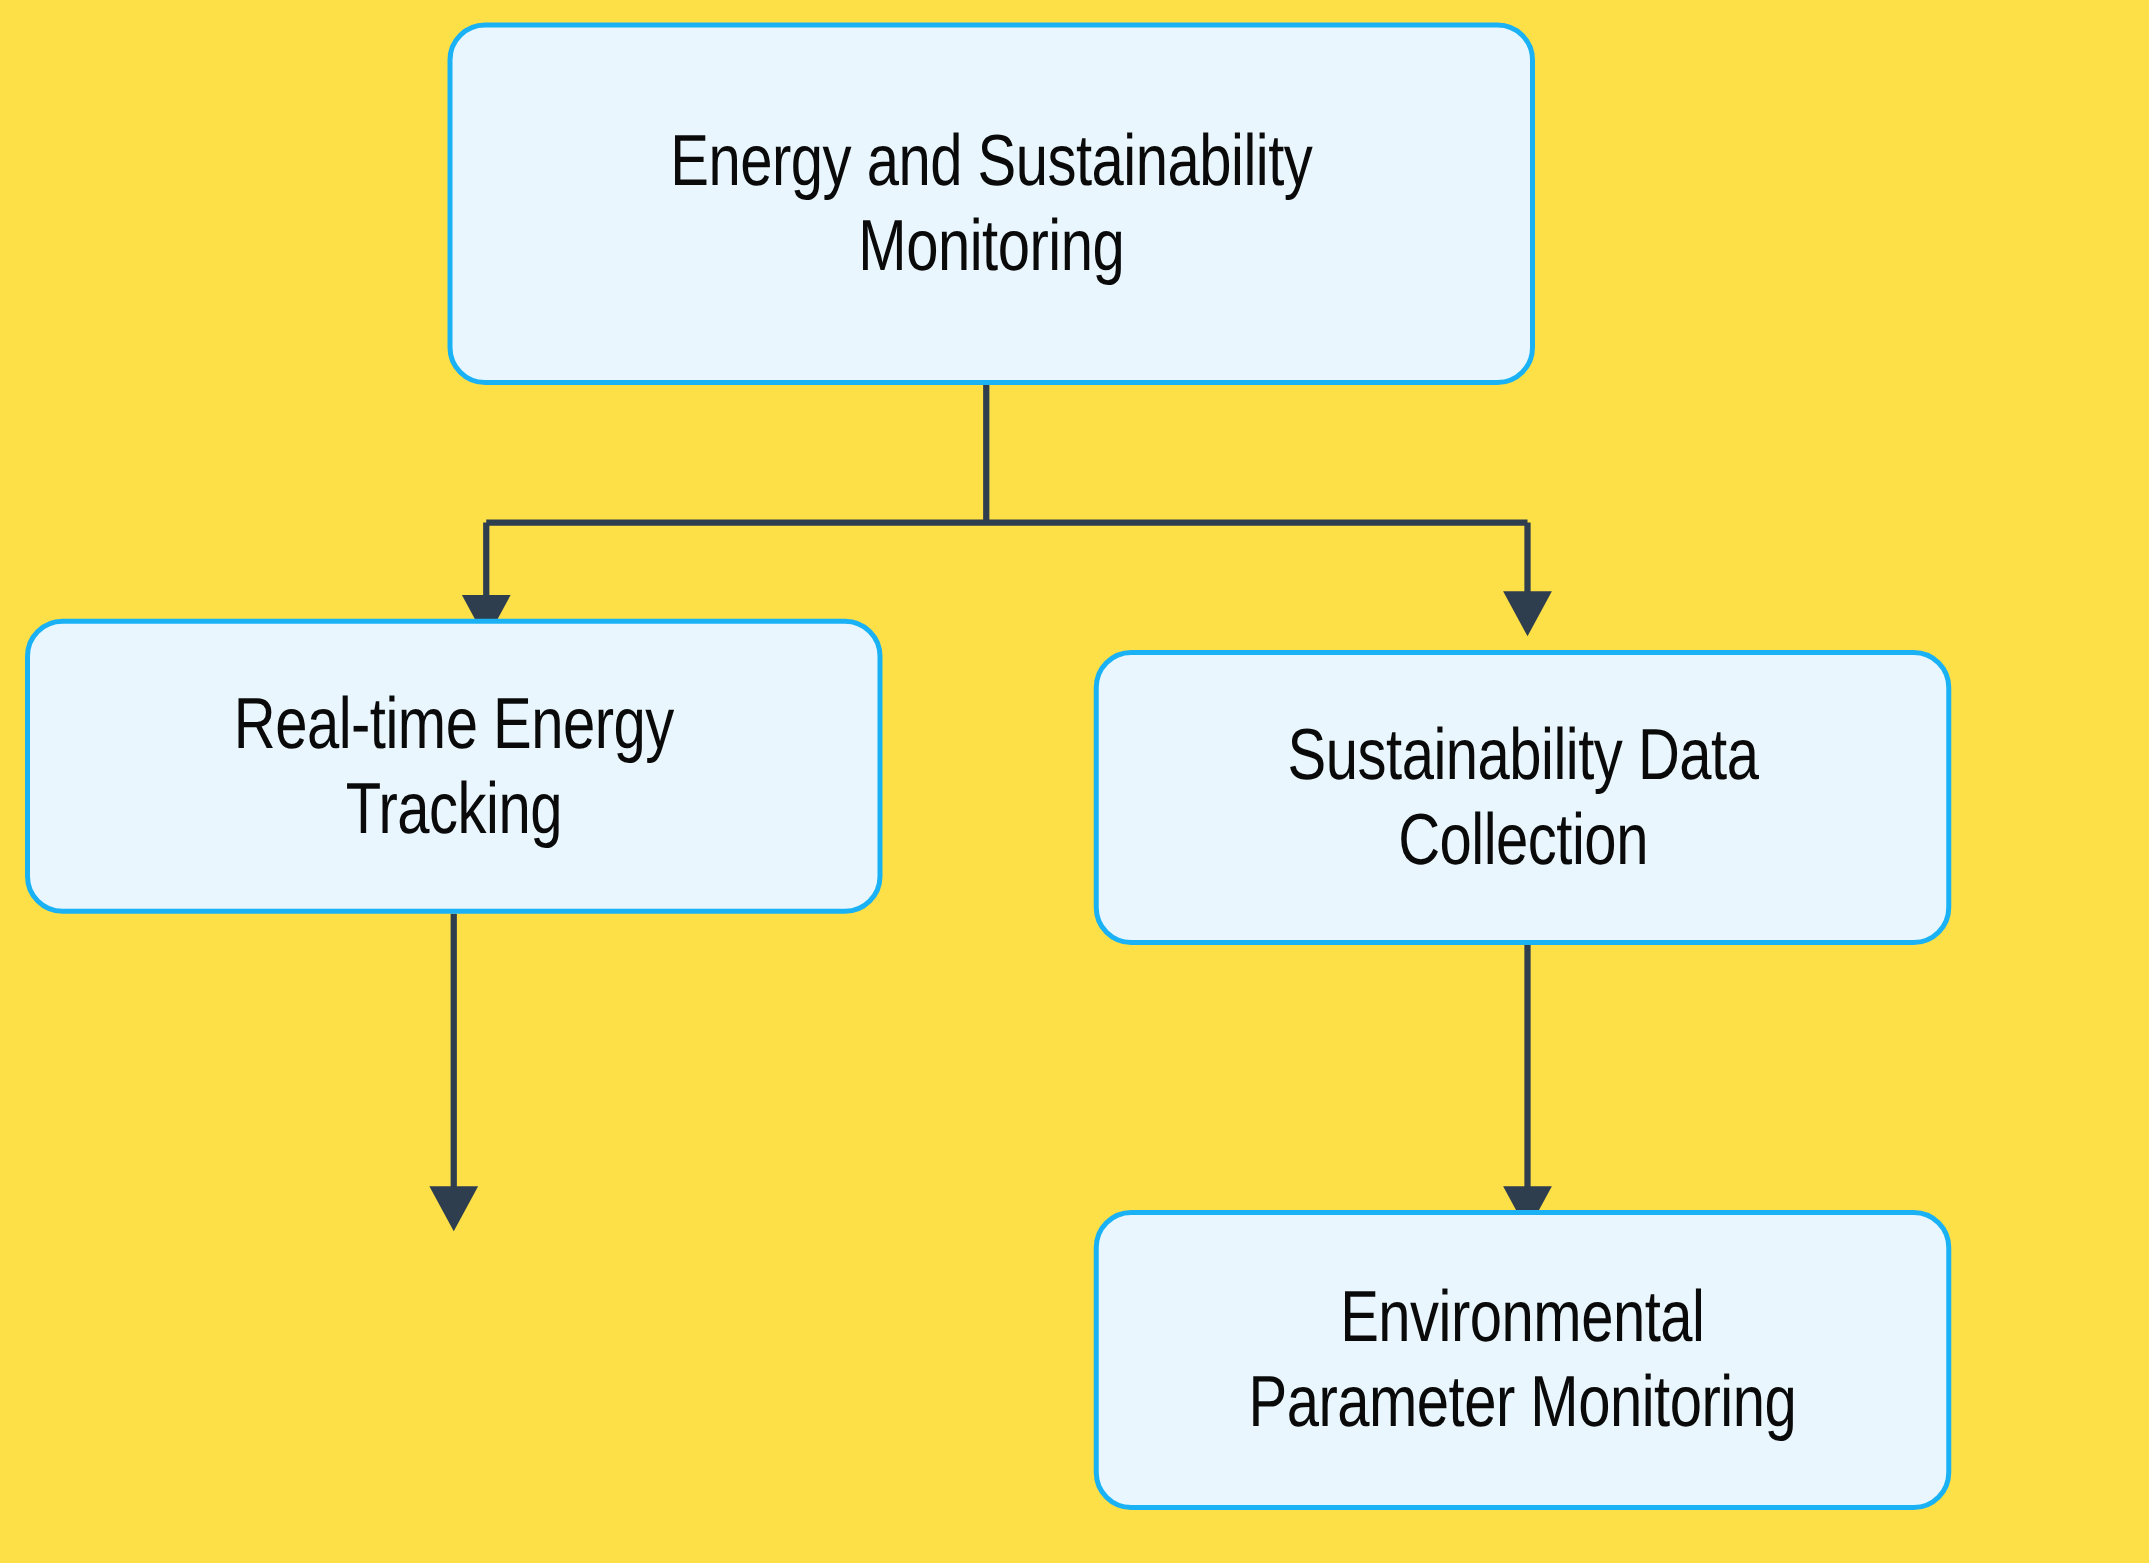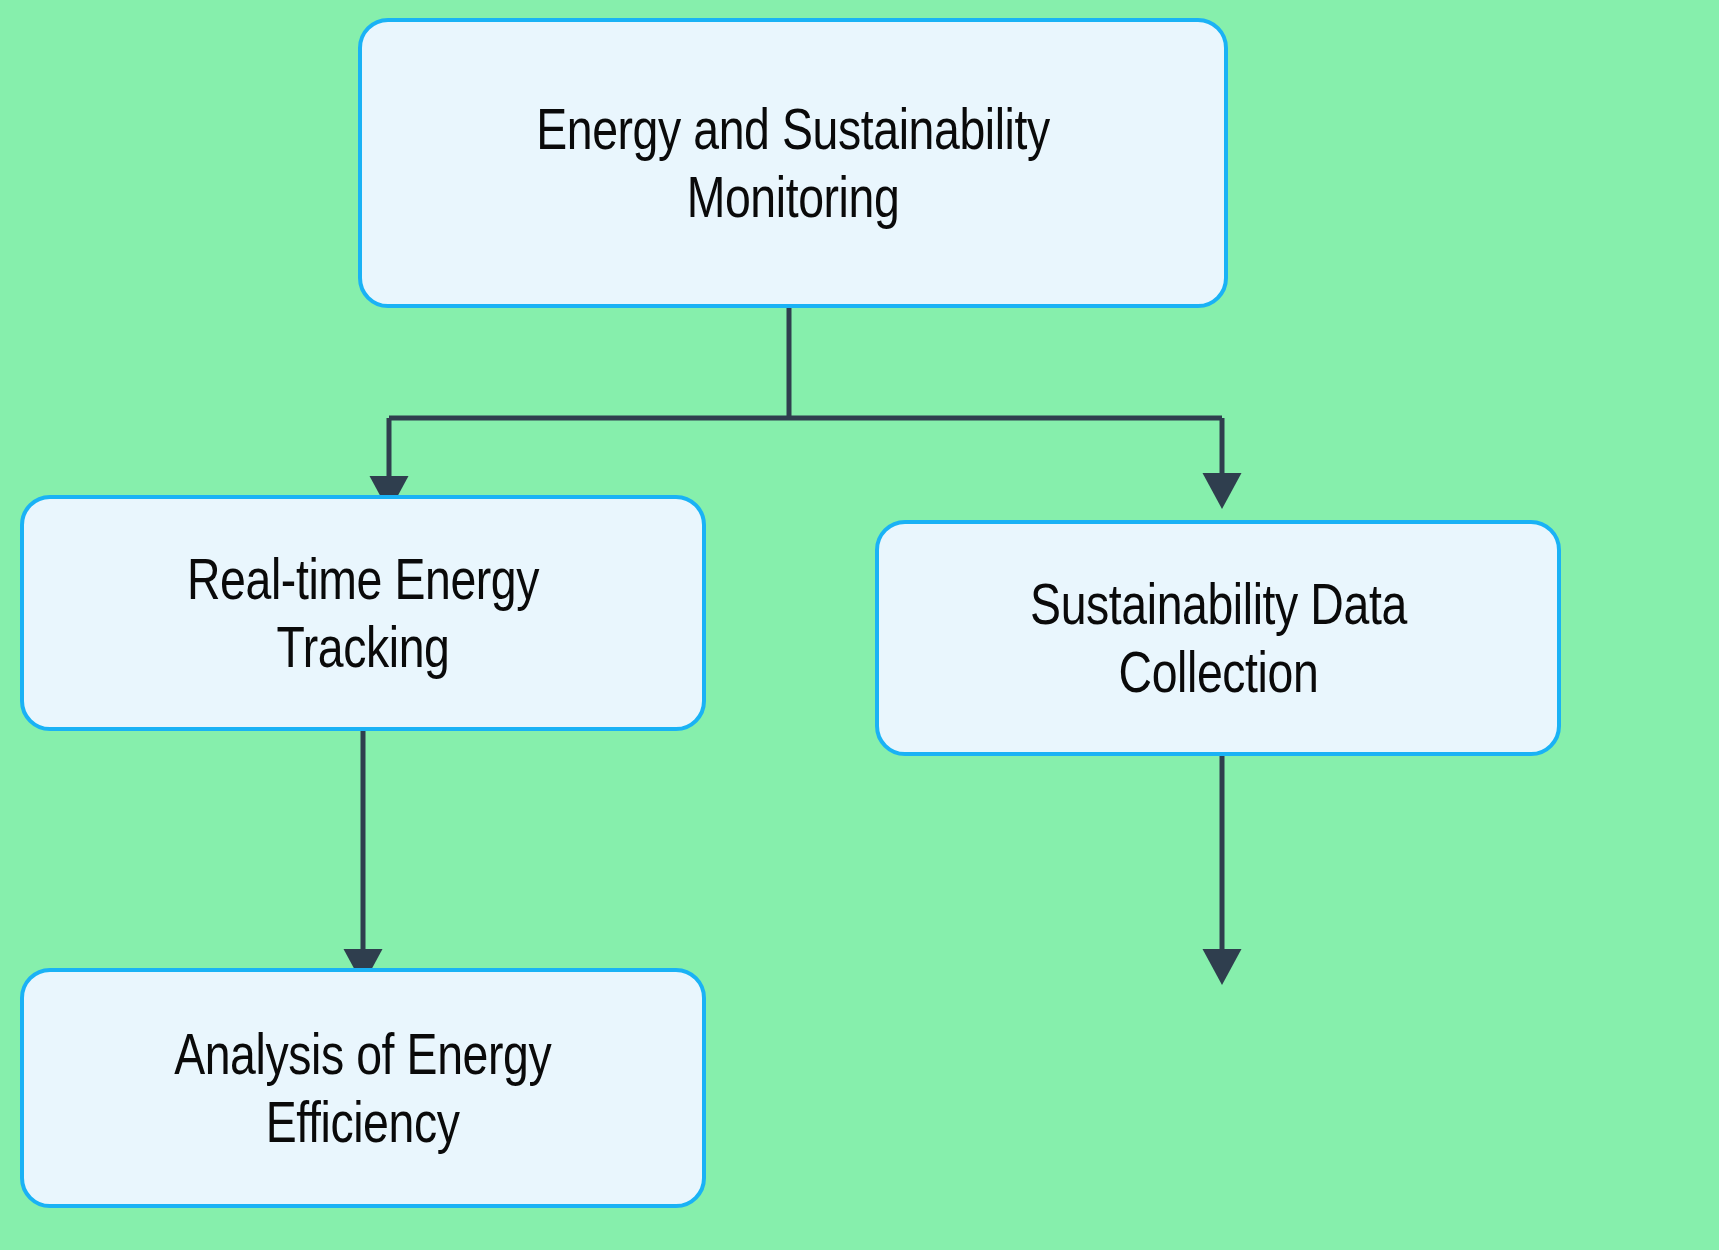--- a/index.html
+++ b/index.html
@@ -7,21 +7,21 @@
     padding: 0;
     background: #ffffff;
   }
   body {
     font-family: "Liberation Sans", "DejaVu Sans", sans-serif;
   }
   #canvas {
     position: relative;
     width: 1719px;
     height: 1250px;
-    background: #86efac;
+    background: #fde047;
     overflow: hidden;
   }
   .edges {
     position: absolute;
     left: 0;
     top: 0;
     width: 1719px;
     height: 1250px;
     pointer-events: none;
   }
@@ -91,19 +91,19 @@
   <div class="node" id="node-rt">
     <span class="node-label">Real-time Energy
 Tracking</span>
   </div>
 
   <div class="node" id="node-sdc">
     <span class="node-label">Sustainability Data
 Collection</span>
   </div>
 
-  <div class="node" id="node-aoe">
-    <span class="node-label">Analysis of Energy
-Efficiency</span>
+
+  <div class="node" id="node-epm">
+    <span class="node-label">Environmental
+Parameter Monitoring</span>
   </div>
-
 
 </div>
 
 </body></html>

